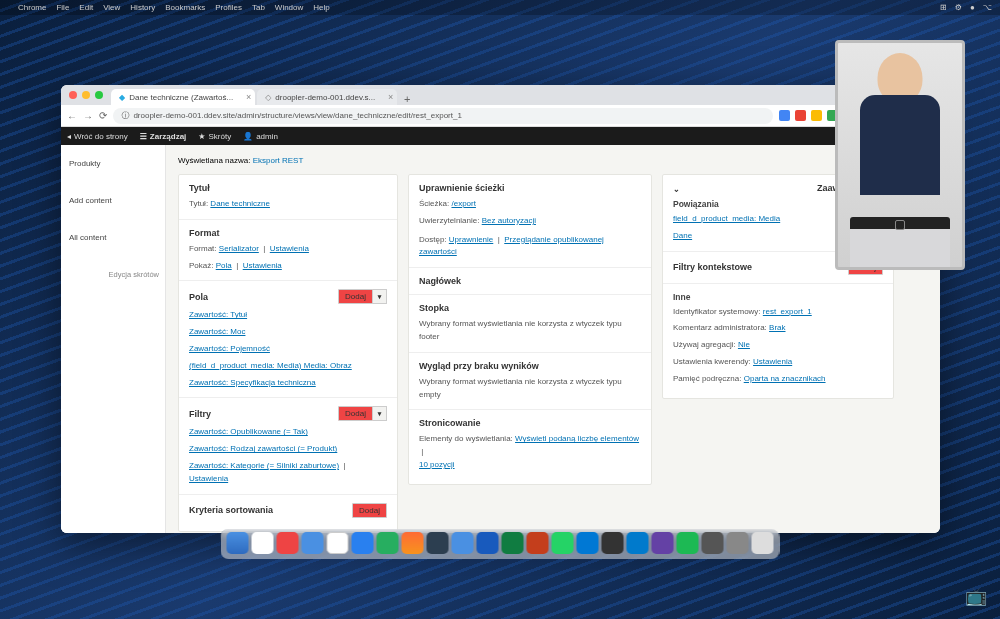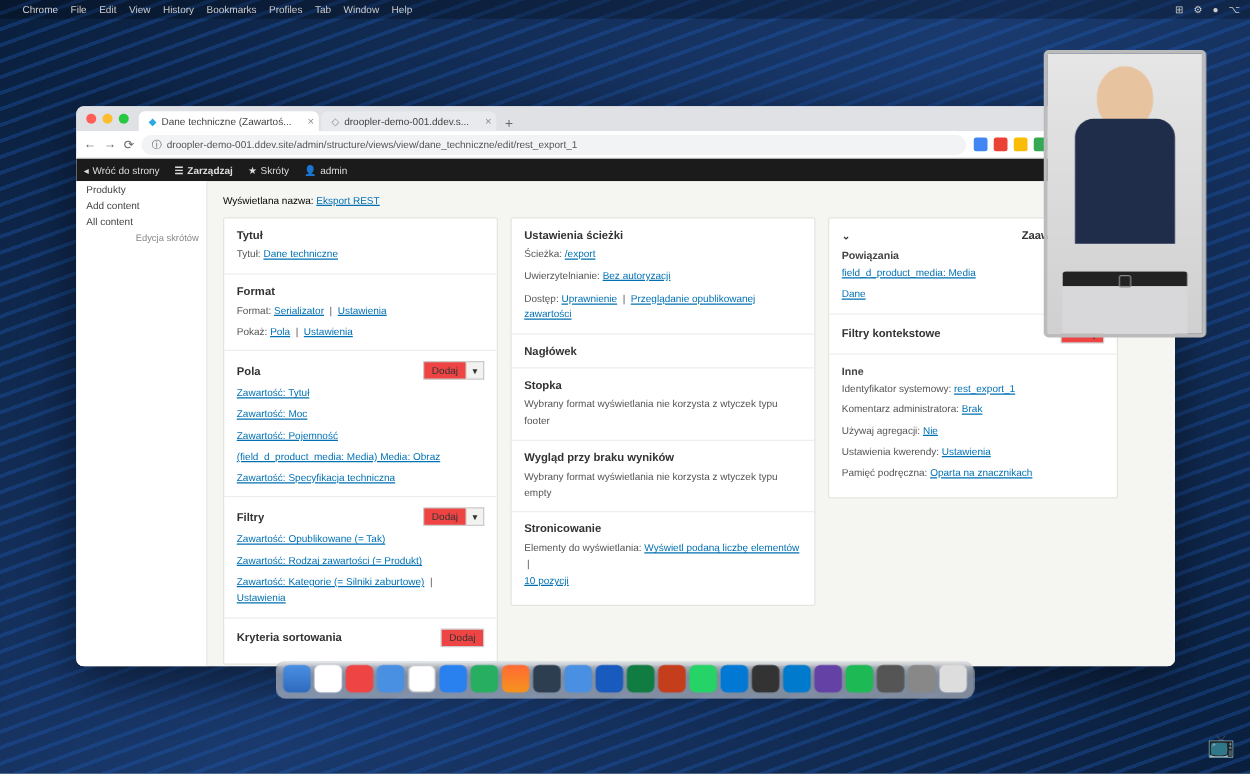--- a/index.html
+++ b/index.html
@@ -132,21 +132,21 @@
     height: calc(100% - 60px);
     background: #f5f5f2;
   }
   .sidebar {
     width: 105px;
     background: #fff;
     border-right: 1px solid #e5e5e5;
     font-size: 8px;
   }
   .sidebar .sitem {
-    padding: 2px 8px;
+    padding: 14px 8px;
     color: #444;
     cursor: pointer;
   }
   .sidebar .sitem.small {
     font-size: 7.5px;
     color: #888;
     text-align: right;
     padding-right: 6px;
   }
 
@@ -155,21 +155,21 @@
     padding: 8px 12px;
     overflow: auto;
   }
   .disp-row {
     display:flex;
     align-items:center;
     font-size:8px;
     margin-bottom: 6px;
     justify-content: space-between;
   }
-  .disp-row .link { color:#0071b3; text-decoration:underline; cursor:pointer; }
+  .disp-row .link { color:#0071b3; cursor:pointer; }
   .btn-small {
     background:#ef4444;
     border:1px solid #ccc;
     border-radius:1px;
     padding: 2px 6px;
     font-size: 8px;
     color: #333;
   }
 
   .cols {
@@ -468,21 +468,21 @@
             <span class="link">Ustawienia</span>
           </div>
           <div class="hr"></div>
           <div class="sec-title">
             <span>Kryteria sortowania</span>
             <button class="btn-small">Dodaj</button>
           </div>
         </div>
 
         <div class="panel c2">
-          <div class="sec-title">Ustawienia ścieżki</div>
+          <div class="sec-title">Uprawnienie ścieżki</div>
           <div class="kv">
             <span>Ścieżka:</span>
             <span class="link">/export</span>
           </div>
           <div class="kv">
             <span>Uwierzytelnianie:</span>
             <span class="link">Bez autoryzacji</span>
           </div>
           <div class="kv" style="margin-top:6px;">
             <span>Dostęp:</span>

